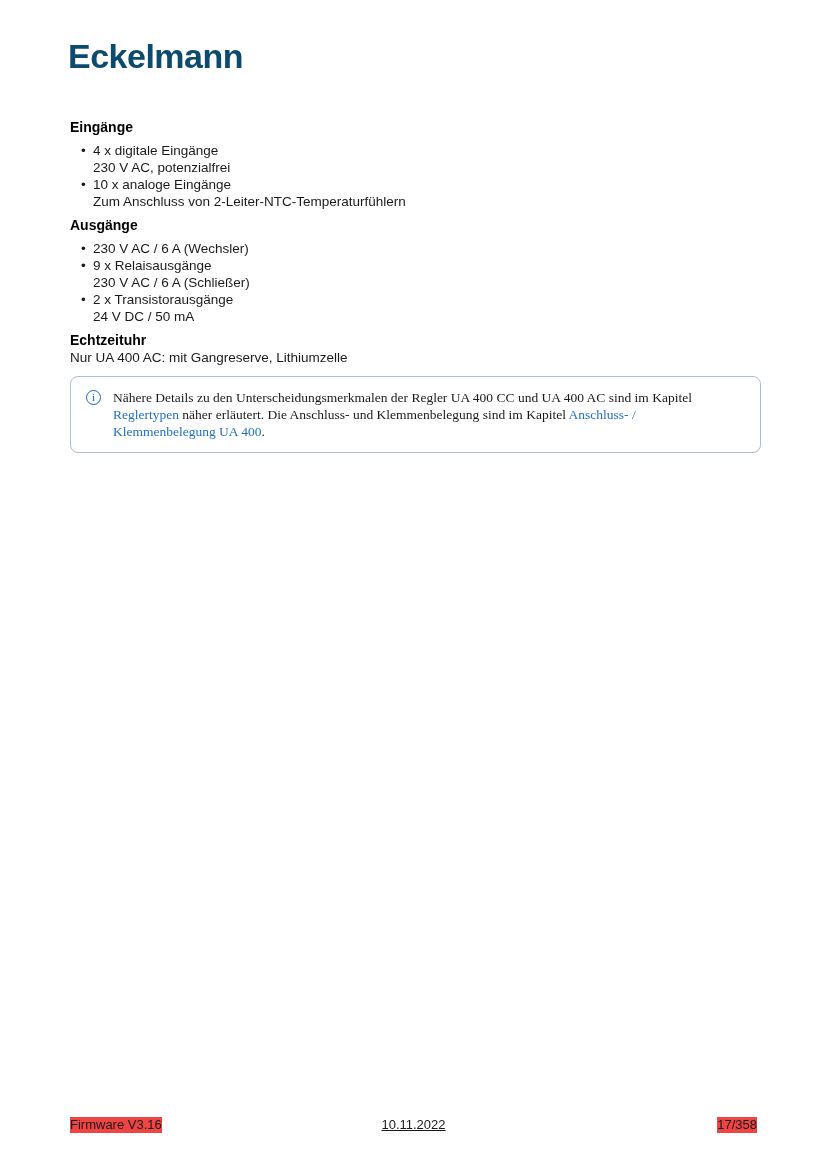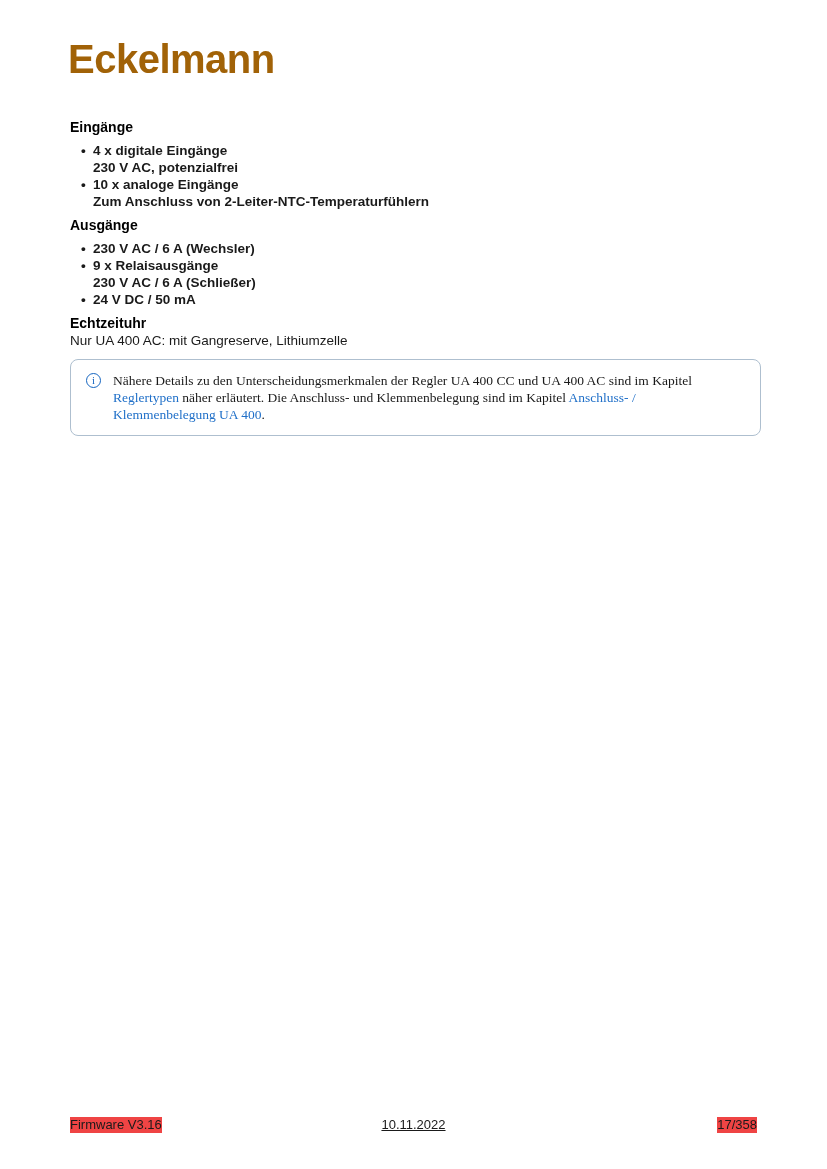--- a/index.html
+++ b/index.html
@@ -11,24 +11,24 @@
     font-family: "Liberation Sans", sans-serif;
     color: #1a1a1a;
     overflow: hidden;
   }
   .page { position: absolute; inset: 0; background: #ffffff; }
 
   .logo {
     position: absolute;
     left: 68px;
     top: 39px;
-    font-size: 40px;
+    font-size: 34px;
     font-weight: bold;
     letter-spacing: -0.5px;
-    color: #a16207;
+    color: #0c4a6e;
     line-height: 1;
   }
 
   .content {
     position: absolute;
     left: 70px;
     right: 66px;
     top: 119px;
     font-size: 13.5px;
     line-height: 17px;
@@ -38,21 +38,20 @@
     font-size: 14px;
     font-weight: bold;
     line-height: 17px;
     margin-bottom: 6px;
     color: #000000;
   }
   .bullet-list { list-style: none; margin-bottom: 7px; }
   .bullet-list li {
     position: relative;
     padding-left: 23px;
-    font-weight: bold;
   }
   .bullet-list li::before {
     content: "\2022";
     position: absolute;
     left: 11px;
     top: 0;
     font-size: 13.5px;
   }
   .plain-line { margin-bottom: 5px; }
 
@@ -125,20 +124,21 @@
     <div class="section-heading">Ausgänge</div>
     <ul class="bullet-list">
       <li>
         <div>230 V AC / 6 A (Wechsler)</div>
       </li>
       <li>
         <div>9 x Relaisausgänge</div>
         <div>230 V AC / 6 A (Schließer)</div>
       </li>
       <li>
+        <div>2 x Transistorausgänge</div>
         <div>24 V DC / 50 mA</div>
       </li>
     </ul>
 
     <div class="section-heading" style="margin-bottom:0;">Echtzeituhr</div>
     <div class="plain-line">Nur UA 400 AC: mit Gangreserve, Lithiumzelle</div>
 
     <div class="info-box">
       <div class="info-icon">i</div>
       <div class="info-text"><span>Nähere Details zu den Unterscheidungsmerkmalen der Regler UA 400 CC und UA 400 AC sind im Kapitel </span><a class="doc-link">Reglertypen</a><span> näher erläutert. Die Anschluss- und Klemmenbelegung sind im Kapitel </span><a class="doc-link">Anschluss- / Klemmenbelegung UA 400</a><span>.</span></div>

